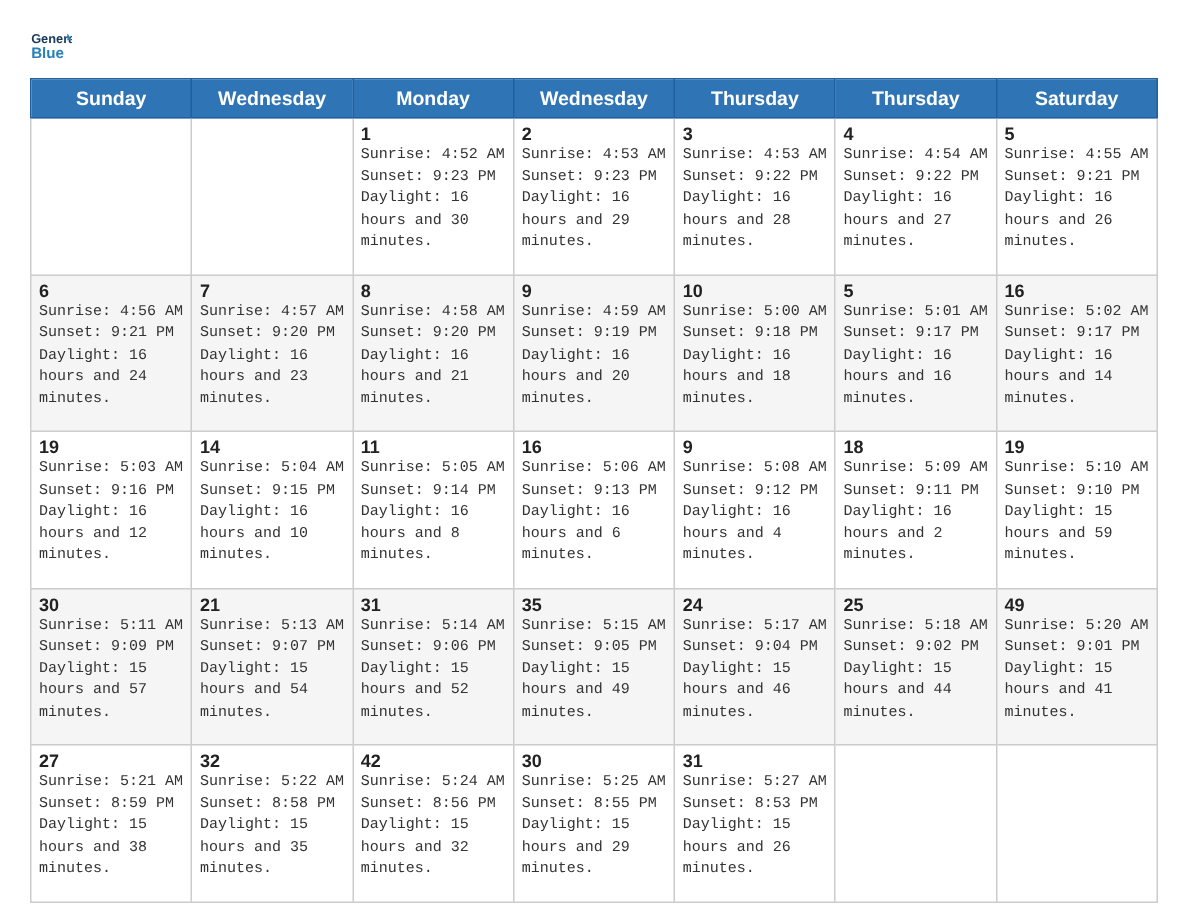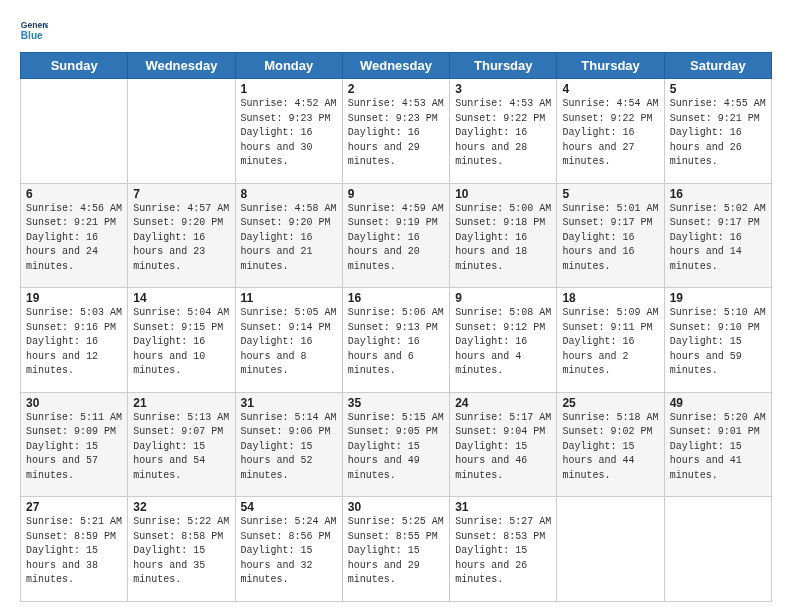--- a/index.html
+++ b/index.html
@@ -247,21 +247,21 @@
         <tr class="row-white">
           <td>
             <span class="day-number">27</span>
             <div class="day-info">Sunrise: 5:21 AM<br>Sunset: 8:59 PM<br>Daylight: 15 hours and 38 minutes.</div>
           </td>
           <td>
             <span class="day-number">32</span>
             <div class="day-info">Sunrise: 5:22 AM<br>Sunset: 8:58 PM<br>Daylight: 15 hours and 35 minutes.</div>
           </td>
           <td>
-            <span class="day-number">54</span>
+            <span class="day-number">42</span>
             <div class="day-info">Sunrise: 5:24 AM<br>Sunset: 8:56 PM<br>Daylight: 15 hours and 32 minutes.</div>
           </td>
           <td>
             <span class="day-number">30</span>
             <div class="day-info">Sunrise: 5:25 AM<br>Sunset: 8:55 PM<br>Daylight: 15 hours and 29 minutes.</div>
           </td>
           <td>
             <span class="day-number">31</span>
             <div class="day-info">Sunrise: 5:27 AM<br>Sunset: 8:53 PM<br>Daylight: 15 hours and 26 minutes.</div>
           </td>

